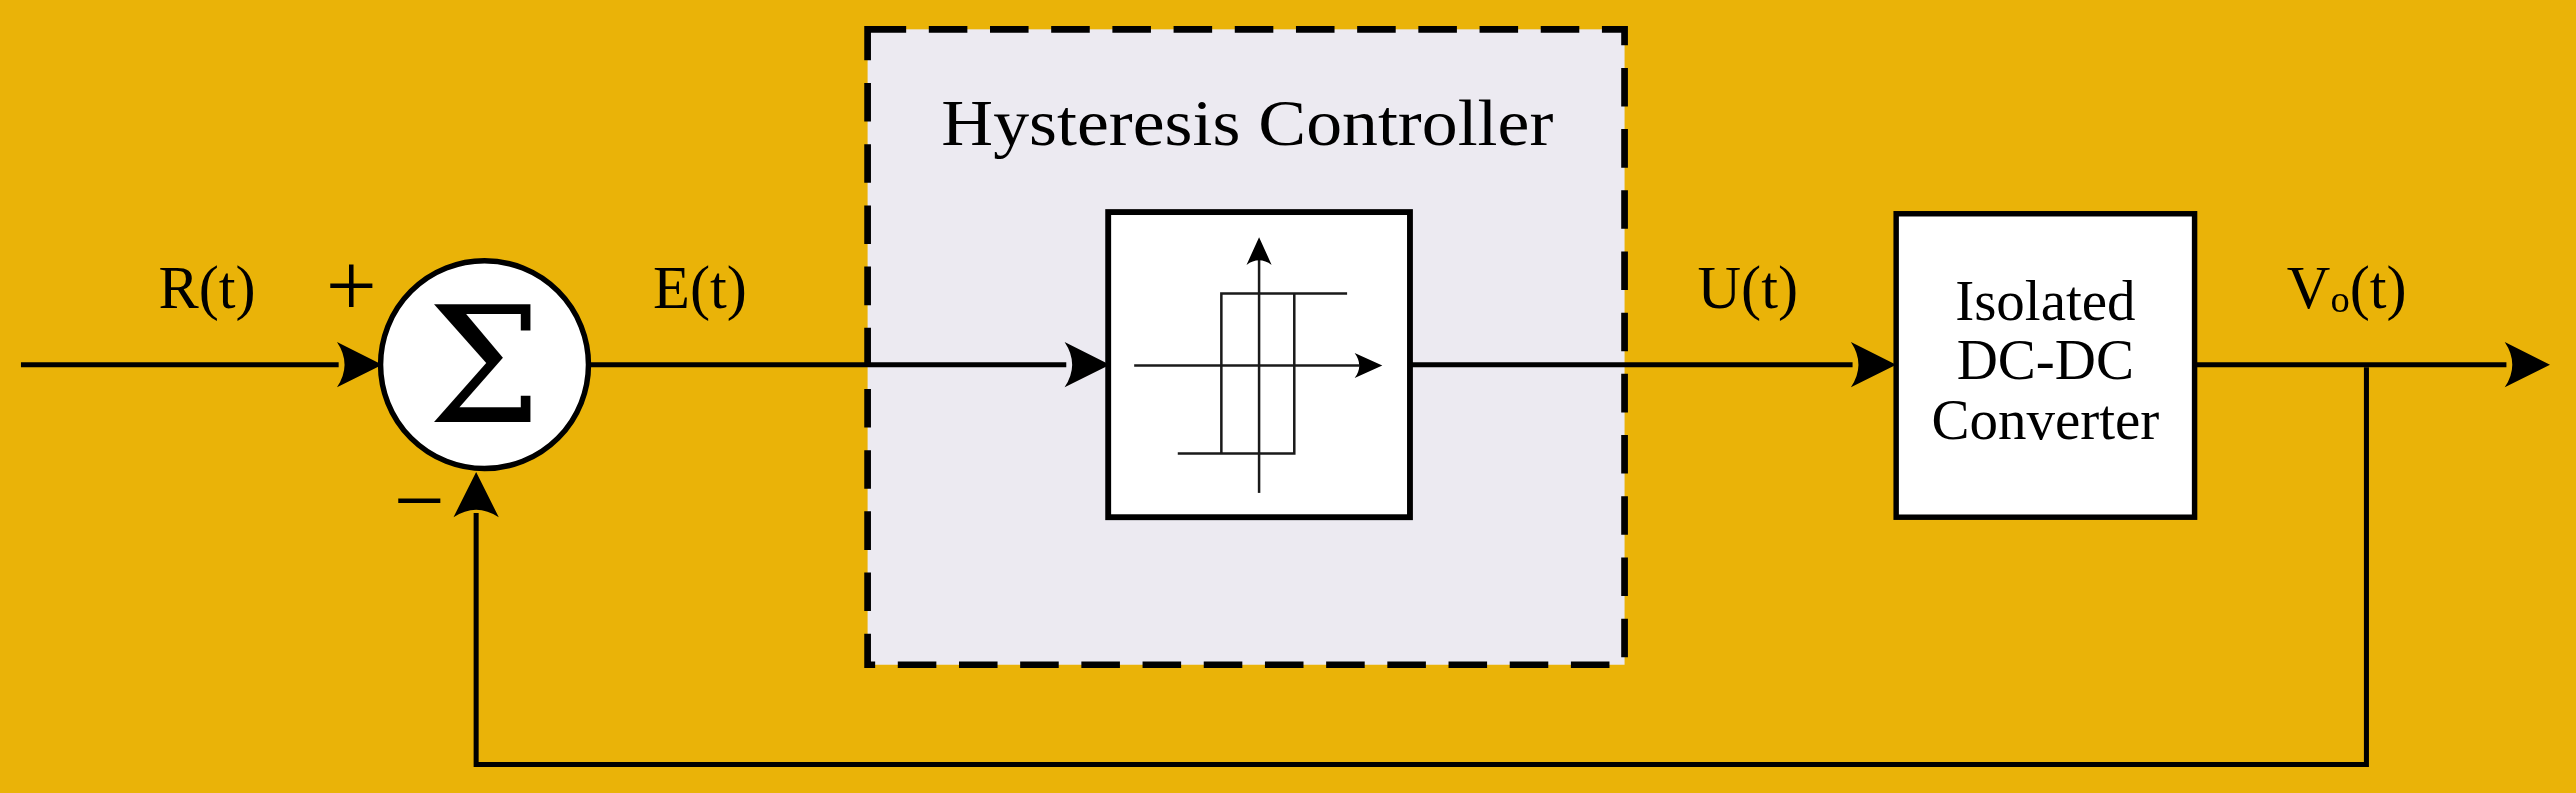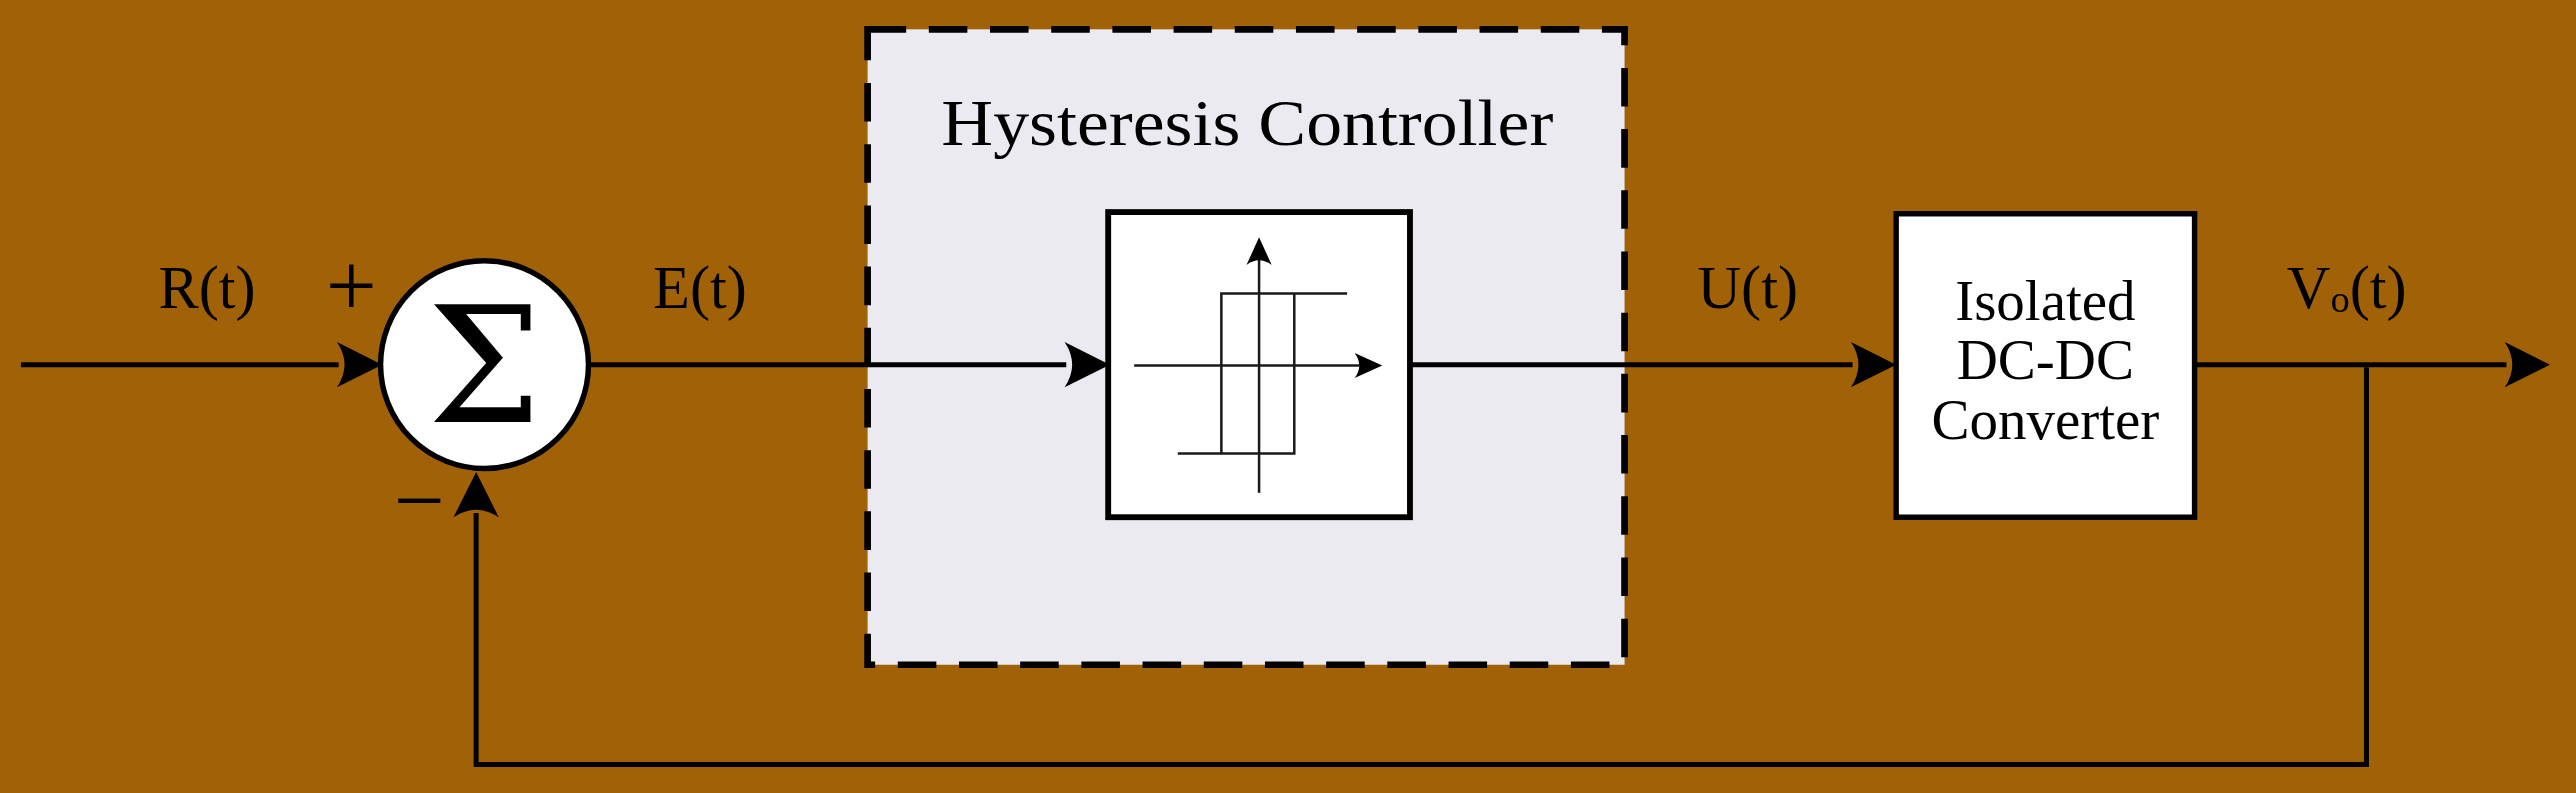--- a/index.html
+++ b/index.html
@@ -7,21 +7,21 @@
     padding: 0;
     background: #ffffff;
     width: 2576px;
     height: 793px;
     overflow: hidden;
   }
   .stage {
     position: relative;
     width: 2576px;
     height: 793px;
-    background: #a16207;
+    background: #eab308;
   }
   svg { display: block; width: 2576px; height: 793px; }
 
   .wire   { stroke: #000000; stroke-width: 6; fill: none; }
   .arrow  { fill: #000000; stroke: none; }
   .boxline { stroke: #000000; fill: #ffffff; }
   .thin   { stroke: #1a1a1a; stroke-width: 3; fill: none; }
   .dashed-region { stroke: #000000; stroke-width: 8; stroke-dasharray: 46 27; }
 
   text {

